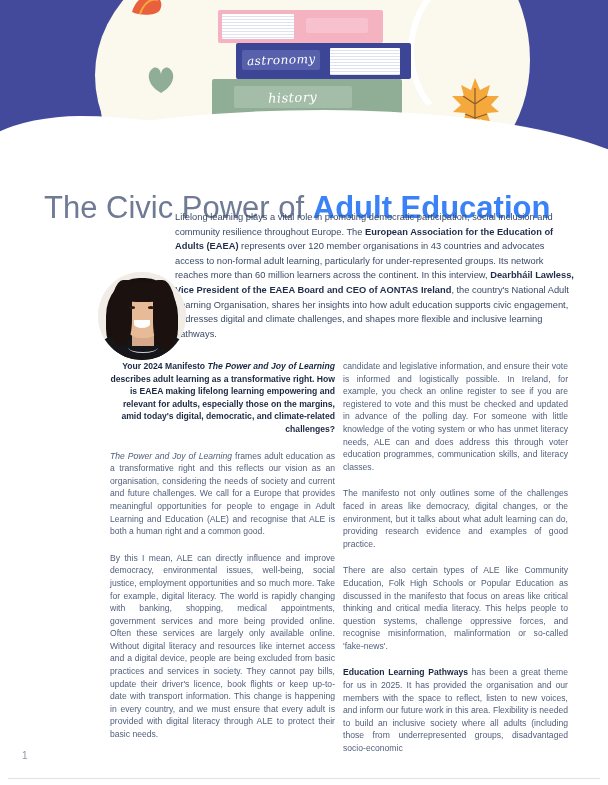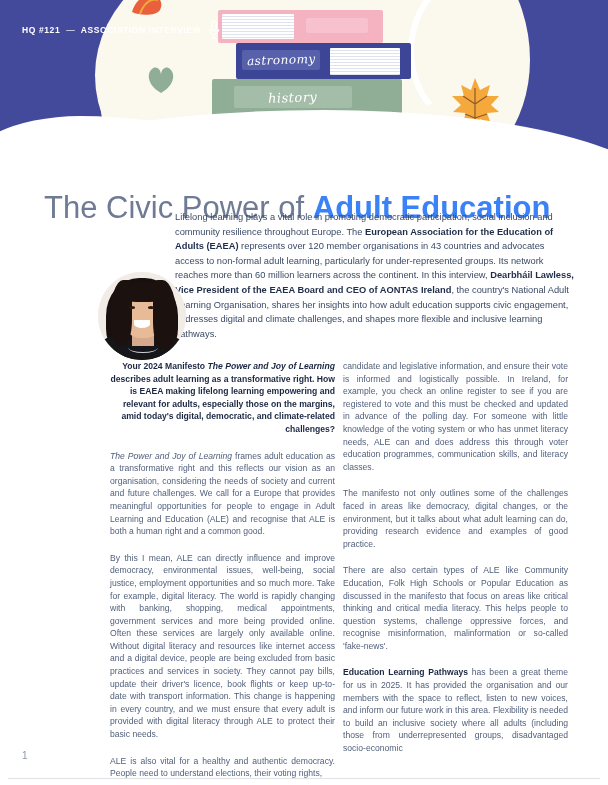--- a/index.html
+++ b/index.html
@@ -124,31 +124,20 @@
       </div>
 
       <div class="bk" style="left:10px;top:111px;width:180px;height:34px;background:#f5a93c;"></div>
       <div class="bk-pages" style="left:112px;top:115px;width:70px;height:27px;"></div>
       <div class="bk" style="left:52px;top:145px;width:130px;height:11px;background:#e8613c;"></div>
     </div>
 
     <div class="hero-wave"></div>
     <div class="hero-wave2"></div>
 
-    <div class="kicker">
-      <span class="kicker-txt">HQ #121</span>
-      <span class="kicker-dash">—</span>
-      <span class="kicker-txt">ASSOCIATION INTERVIEW</span>
-      <svg class="mic" viewBox="0 0 14 20">
-        <rect x="4.5" y="1" width="5" height="10" rx="2.5" fill="none" stroke="#ffffff" stroke-width="1.1"></rect>
-        <path d="M5 3.3h4M5 5.3h4M5 7.3h4" stroke="#ffffff" stroke-width=".7"></path>
-        <path d="M2.2 9.2a4.8 4.8 0 0 0 9.6 0" fill="none" stroke="#ffffff" stroke-width="1.1"></path>
-        <path d="M7 14v4M4.4 18.4h5.2" stroke="#ffffff" stroke-width="1.1"></path>
-      </svg>
-    </div>
   </div>
 
   <h1 class="title">
     <span class="t1">The Civic Power of </span><span class="t2">Adult Education</span>
   </h1>
 
   <div class="intro">
     <span>Lifelong learning plays a vital role in promoting democratic participation, social inclusion and community resilience throughout Europe. The </span><b>European Association for the Education of Adults (EAEA)</b><span> represents over 120 member organisations in 43 countries and advocates access to non-formal adult learning, particularly for under-represented groups. Its network reaches more than 60 million learners across the continent. In this interview, </span><b>Dearbháil Lawless, Vice President of the EAEA Board and CEO of AONTAS Ireland</b><span>, the country's National Adult Learning Organisation, shares her insights into how adult education supports civic engagement, addresses digital and climate challenges, and shapes more flexible and inclusive learning pathways.</span>
   </div>
 
@@ -167,21 +156,20 @@
     <div class="p-chain"></div>
   </div>
 
   <div class="col col-left">
     <p class="q"><span>Your 2024 Manifesto </span><i>The Power and Joy of Learning</i><span> describes adult learning as a transformative right. How is EAEA making lifelong learning empowering and relevant for adults, especially those on the margins, amid today's digital, democratic, and climate-related challenges?</span></p>
 
     <p><i>The Power and Joy of Learning</i><span> frames adult education as a transformative right and this reflects our vision as an organisation, considering the needs of society and current and future challenges. We call for a Europe that provides meaningful opportunities for people to engage in Adult Learning and Education (ALE) and recognise that ALE is both a human right and a common good.</span></p>
 
     <p>By this I mean, ALE can directly influence and improve democracy, environmental issues, well-being, social justice, employment opportunities and so much more. Take for example, digital literacy. The world is rapidly changing with banking, shopping, medical appointments, government services and more being provided online. Often these services are largely only available online. Without digital literacy and resources like internet access and a digital device, people are being excluded from basic practices and services in society. They cannot pay bills, update their driver's licence, book flights or keep up-to-date with transport information. This change is happening in every country, and we must ensure that every adult is provided with digital literacy through ALE to protect their basic needs.</p>
 
-    <p>ALE is also vital for a healthy and authentic democracy. People need to understand elections, their voting rights,</p>
   </div>
 
   <div class="col col-right">
     <p>candidate and legislative information, and ensure their vote is informed and logistically possible. In Ireland, for example, you check an online register to see if you are registered to vote and this must be checked and updated in advance of the polling day. For someone with little knowledge of the voting system or who has unmet literacy needs, ALE can and does address this through voter education programmes, communication skills, and literacy classes.</p>
     <p>The manifesto not only outlines some of the challenges faced in areas like democracy, digital changes, or the environment, but it talks about what adult learning can do, providing research evidence and examples of good practice.</p>
     <p>There are also certain types of ALE like Community Education, Folk High Schools or Popular Education as discussed in the manifesto that focus on areas like critical thinking and critical media literacy. This helps people to question systems, challenge oppressive forces, and recognise misinformation, malinformation or so-called 'fake-news'.</p>
     <p><b>Education Learning Pathways</b><span> has been a great theme for us in 2025. It has provided the organisation and our members with the space to reflect, listen to new voices, and inform our future work in this area. Flexibility is needed to build an inclusive society where all adults (including those from underrepresented groups, disadvantaged socio-economic</span></p>
   </div>
 
   <div class="pagenum">1</div>

